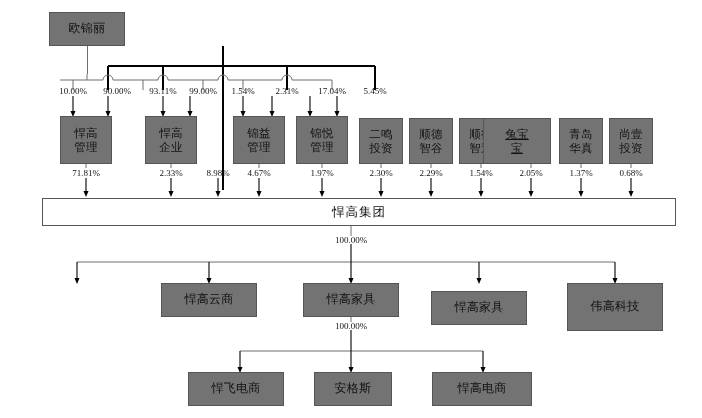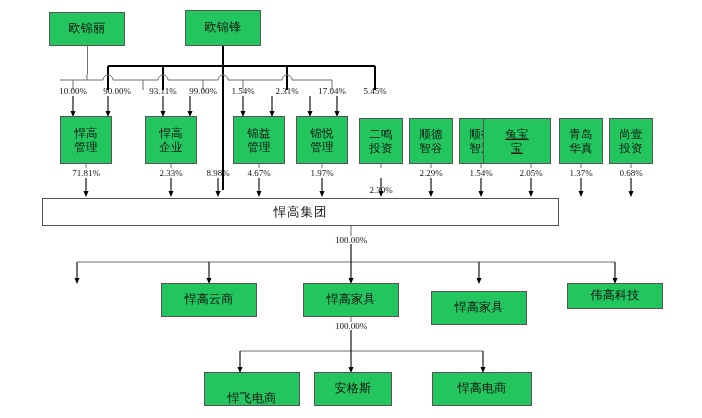--- a/index.html
+++ b/index.html
@@ -23,21 +23,21 @@
     left: 0;
     top: 0;
     width: 702px;
     height: 418px;
     pointer-events: none;
   }
   .node {
     position: absolute;
     box-sizing: border-box;
     border: 1px solid #555555;
-    background: #22c55e;
+    background: #737373;
     display: flex;
     align-items: center;
     justify-content: center;
     text-align: center;
     line-height: 1.12;
     font-size: 12px;
     color: #111111;
     letter-spacing: 0.3px;
   }
   .node.two-line {
@@ -168,23 +168,20 @@
       <path d="M351,330 L351,351"></path>
       <path d="M240,351 L240,370" marker-end="url(#arrow)"></path>
       <path d="M351,351 L351,370" marker-end="url(#arrow)"></path>
       <path d="M483,351 L483,370" marker-end="url(#arrow)"></path>
     </g>
   </svg>
 
   <div class="node" style="left:49px; top:12px; width:76px; height:34px;">
     <span class="lbl">欧锦丽</span>
   </div>
-  <div class="node" style="left:185px; top:10px; width:76px; height:36px;">
-    <span class="lbl">欧锦锋</span>
-  </div>
 
   <div class="pct" style="left:73px; top:86px;">10.00%</div>
   <div class="pct" style="left:117px; top:86px;">90.00%</div>
   <div class="pct" style="left:163px; top:86px;">93.11%</div>
   <div class="pct" style="left:203px; top:86px;">99.00%</div>
   <div class="pct" style="left:243px; top:86px;">1.54%</div>
   <div class="pct" style="left:287px; top:86px;">2.31%</div>
   <div class="pct" style="left:332px; top:86px;">17.04%</div>
   <div class="pct" style="left:375px; top:86px;">5.45%</div>
 
@@ -227,49 +224,49 @@
   <div class="node two-line" style="left:609px; top:118px; width:44px; height:46px;">
     <span class="lbl">尚壹
 投资</span>
   </div>
 
   <div class="pct" style="left:86px; top:168px;">71.81%</div>
   <div class="pct" style="left:171px; top:168px;">2.33%</div>
   <div class="pct" style="left:218px; top:168px;">8.98%</div>
   <div class="pct" style="left:259px; top:168px;">4.67%</div>
   <div class="pct" style="left:322px; top:168px;">1.97%</div>
-  <div class="pct" style="left:381px; top:168px;margin-top:17px;">2.30%</div>
+  <div class="pct" style="left:381px; top:168px;">2.30%</div>
   <div class="pct" style="left:431px; top:168px;">2.29%</div>
   <div class="pct" style="left:481px; top:168px;">1.54%</div>
   <div class="pct" style="left:531px; top:168px;">2.05%</div>
   <div class="pct" style="left:581px; top:168px;">1.37%</div>
   <div class="pct" style="left:631px; top:168px;">0.68%</div>
 
-  <div class="group-bar" style="left:42px; top:198px; width:517px; height:28px;">
+  <div class="group-bar" style="left:42px; top:198px; width:634px; height:28px;">
     <span class="lbl">悍高集团</span>
   </div>
 
   <div class="pct" style="left:351px; top:235px;">100.00%</div>
 
   <div class="node" style="left:161px; top:283px; width:96px; height:34px;">
     <span class="lbl">悍高云商</span>
   </div>
   <div class="node" style="left:303px; top:283px; width:96px; height:34px;">
     <span class="lbl">悍高家具</span>
   </div>
   <div class="node" style="left:431px; top:283px; width:96px; height:34px;margin-top:8px;">
     <span class="lbl">悍高家具</span>
   </div>
-  <div class="node" style="left:567px; top:283px; width:96px; height:26px;">
+  <div class="node" style="left:567px; top:283px; width:96px; height:48px;">
     <span class="lbl">伟高科技</span>
   </div>
 
   <div class="pct" style="left:351px; top:321px;">100.00%</div>
 
-  <div class="node" style="left:204px; top:372px; width:96px; height:34px;align-items:flex-end;">
+  <div class="node" style="left:188px; top:372px; width:96px; height:34px;">
     <span class="lbl">悍飞电商</span>
   </div>
   <div class="node" style="left:314px; top:372px; width:78px; height:34px;">
     <span class="lbl">安格斯</span>
   </div>
   <div class="node" style="left:432px; top:372px; width:100px; height:34px;">
     <span class="lbl">悍高电商</span>
   </div>
 
 </div>

